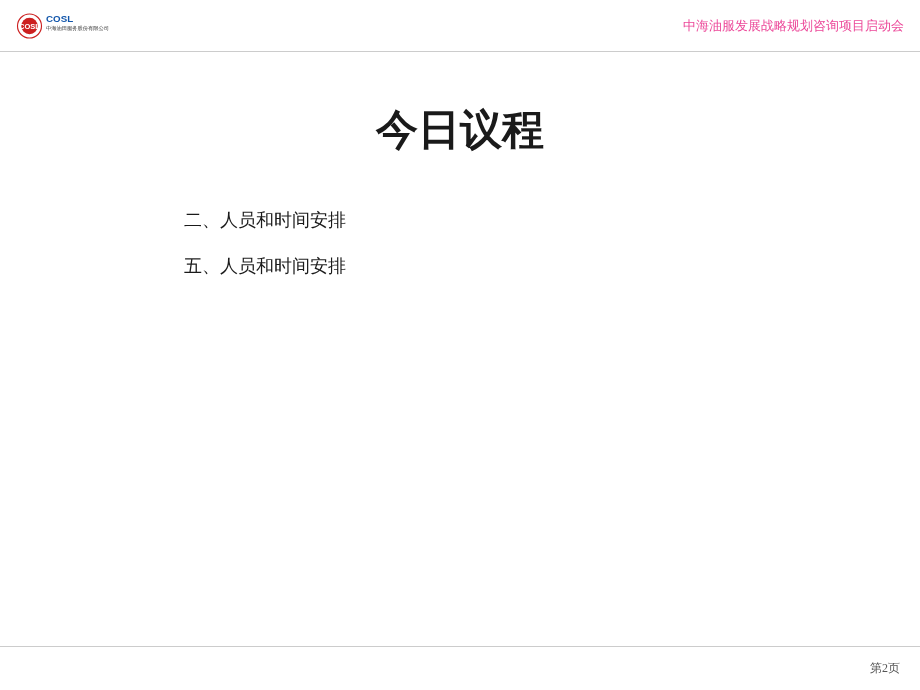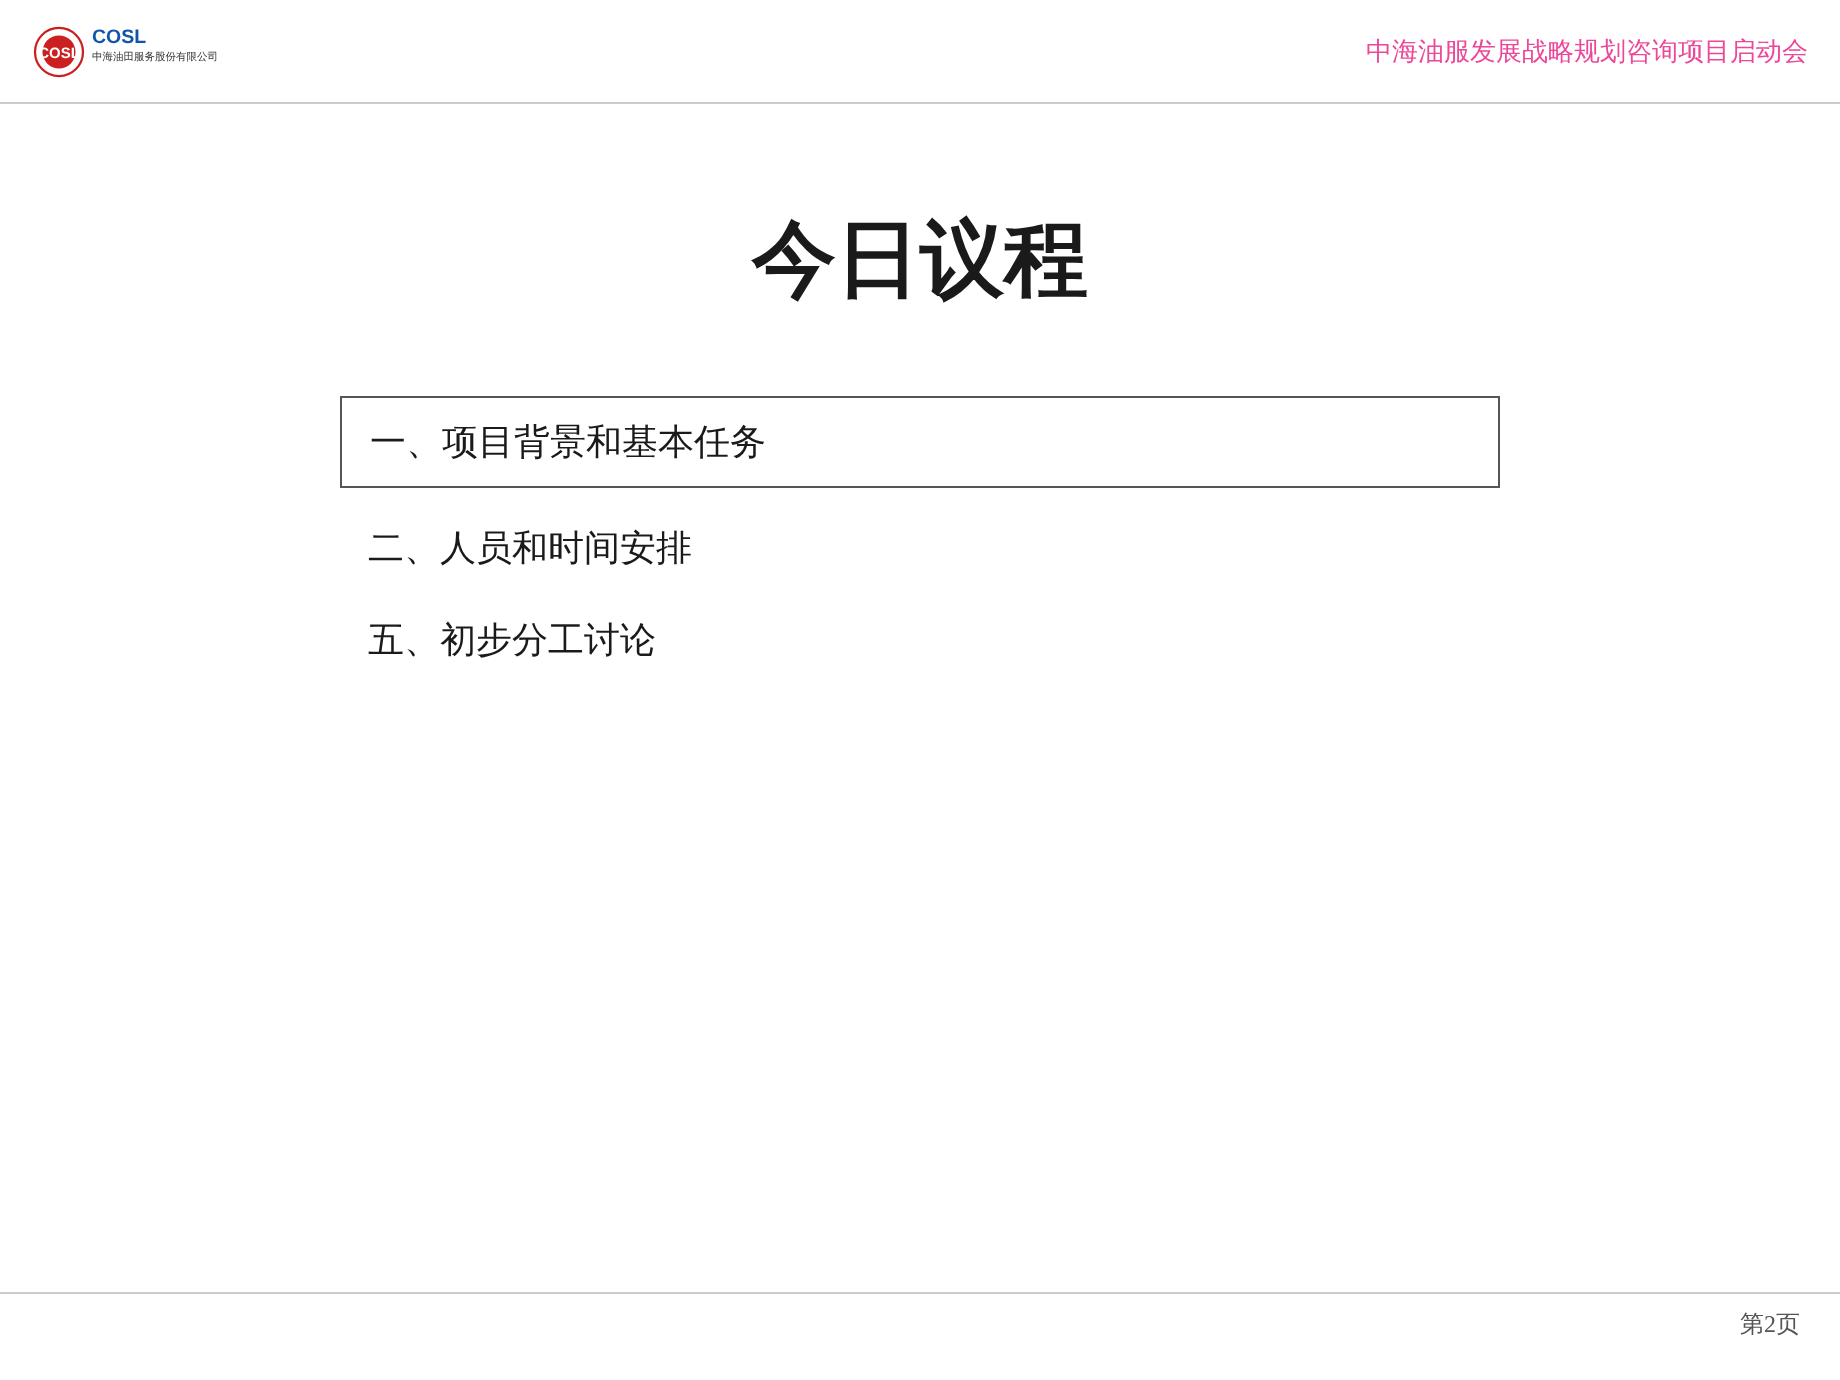--- a/index.html
+++ b/index.html
@@ -76,24 +76,24 @@
       margin-bottom: 8px;
     }
 
     .agenda-item:not(.highlighted) {
       margin-bottom: 2px;
     }
 
     
     .footer {
       position: absolute;
-      bottom: 12px;
+      bottom: 0;
       left: 0;
       right: 0;
-      height: 32px;
+      height: 44px;
       border-top: 1px solid #cccccc;
       display: flex;
       align-items: center;
       justify-content: flex-end;
       padding: 0 20px;
     }
 
     .page-number {
       font-size: 12px;
       color: #555555;
@@ -122,21 +122,20 @@
     </svg>
   </div>
   <div class="header-title">中海油服发展战略规划咨询项目启动会</div>
 </div>
 
 <div class="main-content">
   <h1 class="page-title">今日议程</h1>
 
   <div class="agenda-list" id="agenda-container">
 
-  <div class="agenda-item highlighted">一、项目背景和基本任务</div>
       <div class="agenda-item">二、人员和时间安排</div>
-      <div class="agenda-item">五、初步分工讨论</div>
+      <div class="agenda-item">五、人员和时间安排</div>
     </div>
 </div>
 
 <div class="footer">
   <span class="page-number">第2页</span>
 </div>
 
 </body></html>

